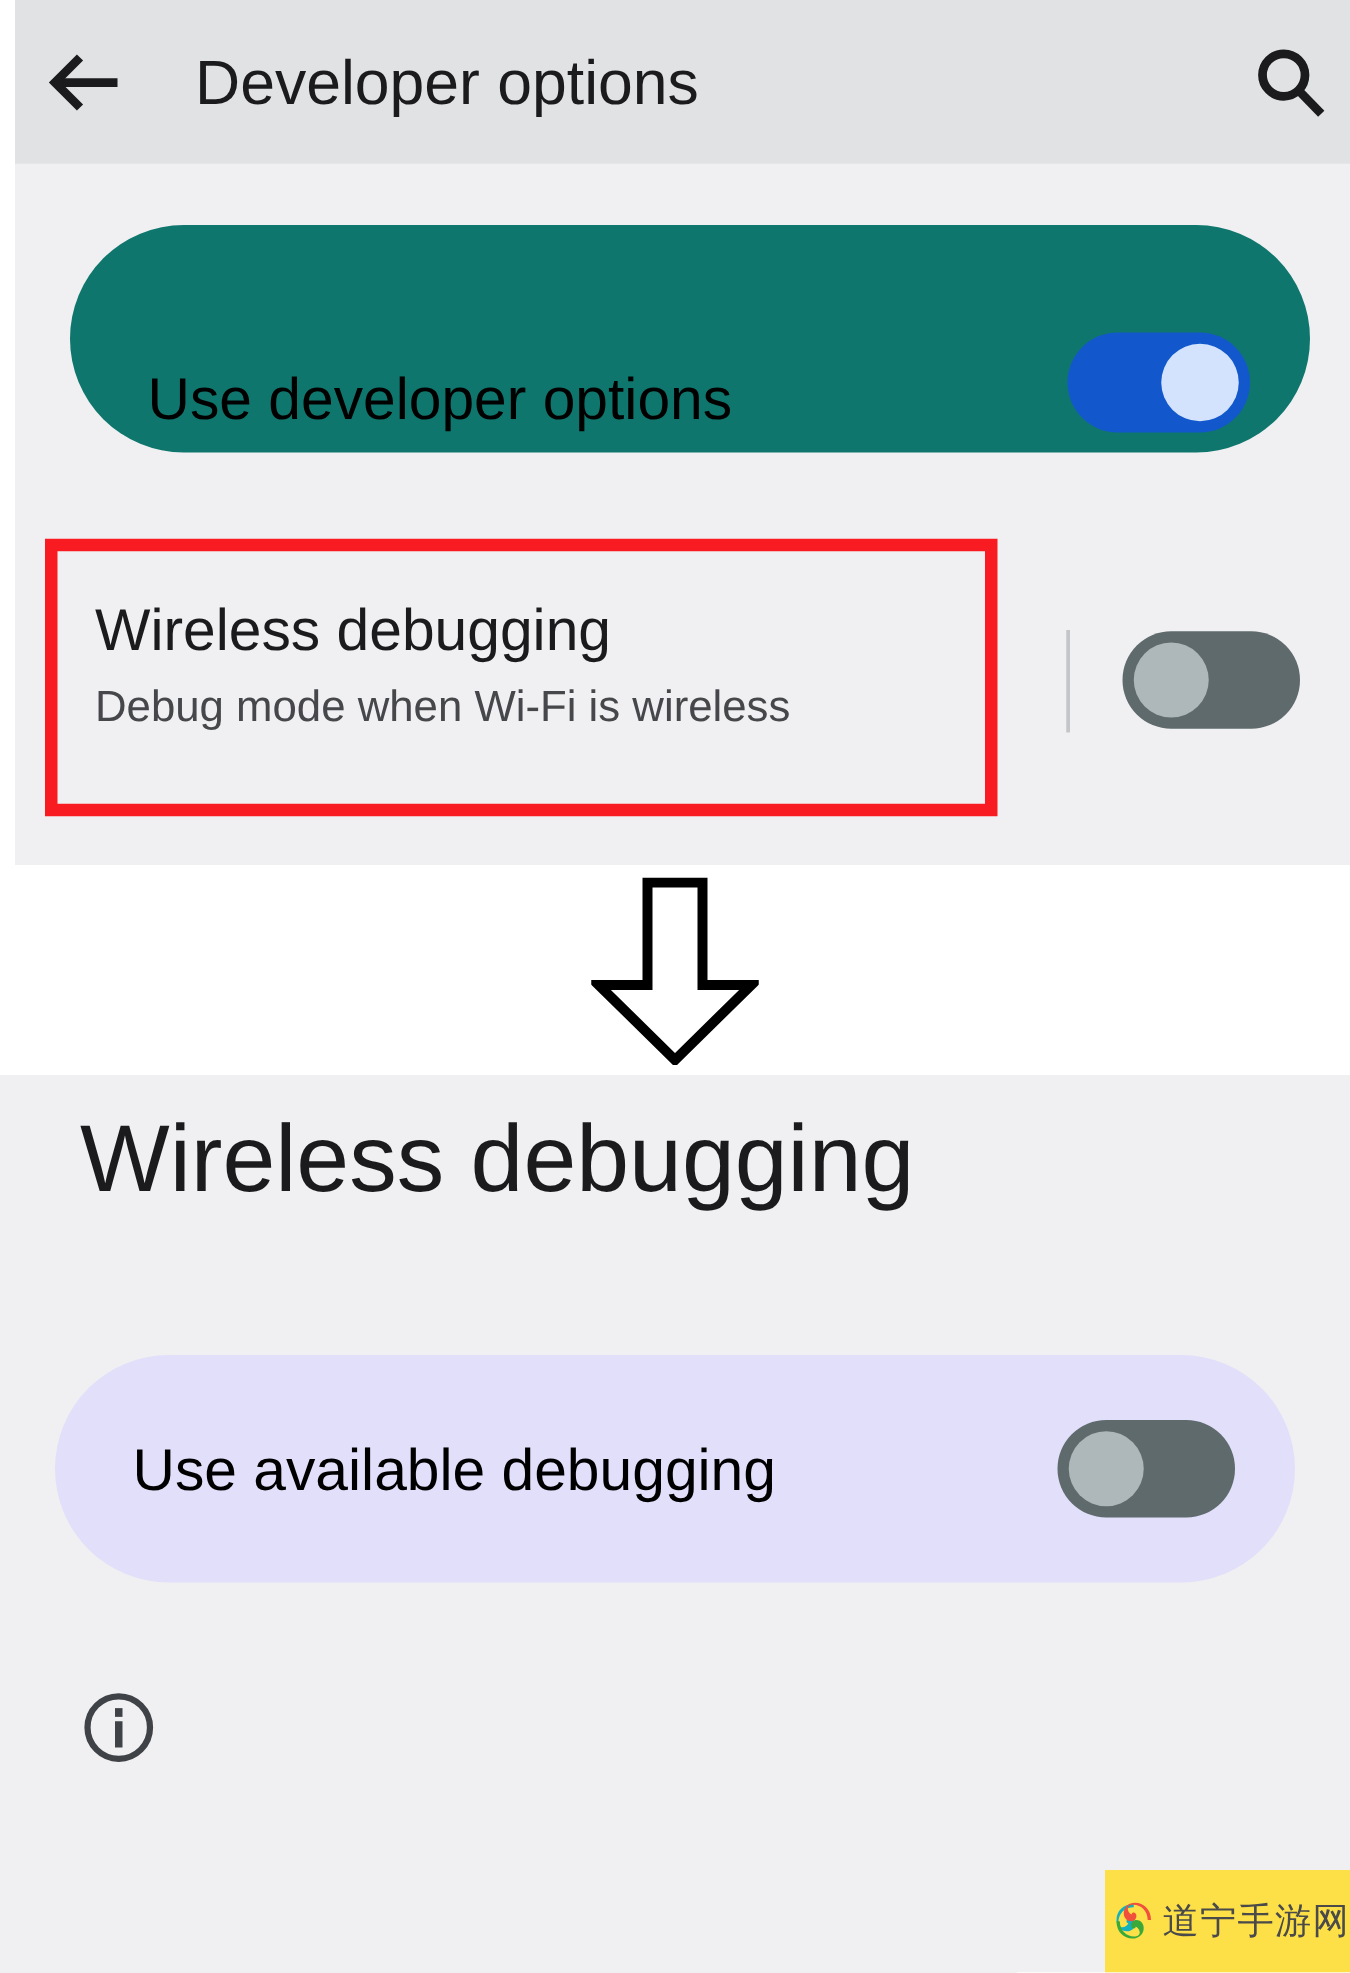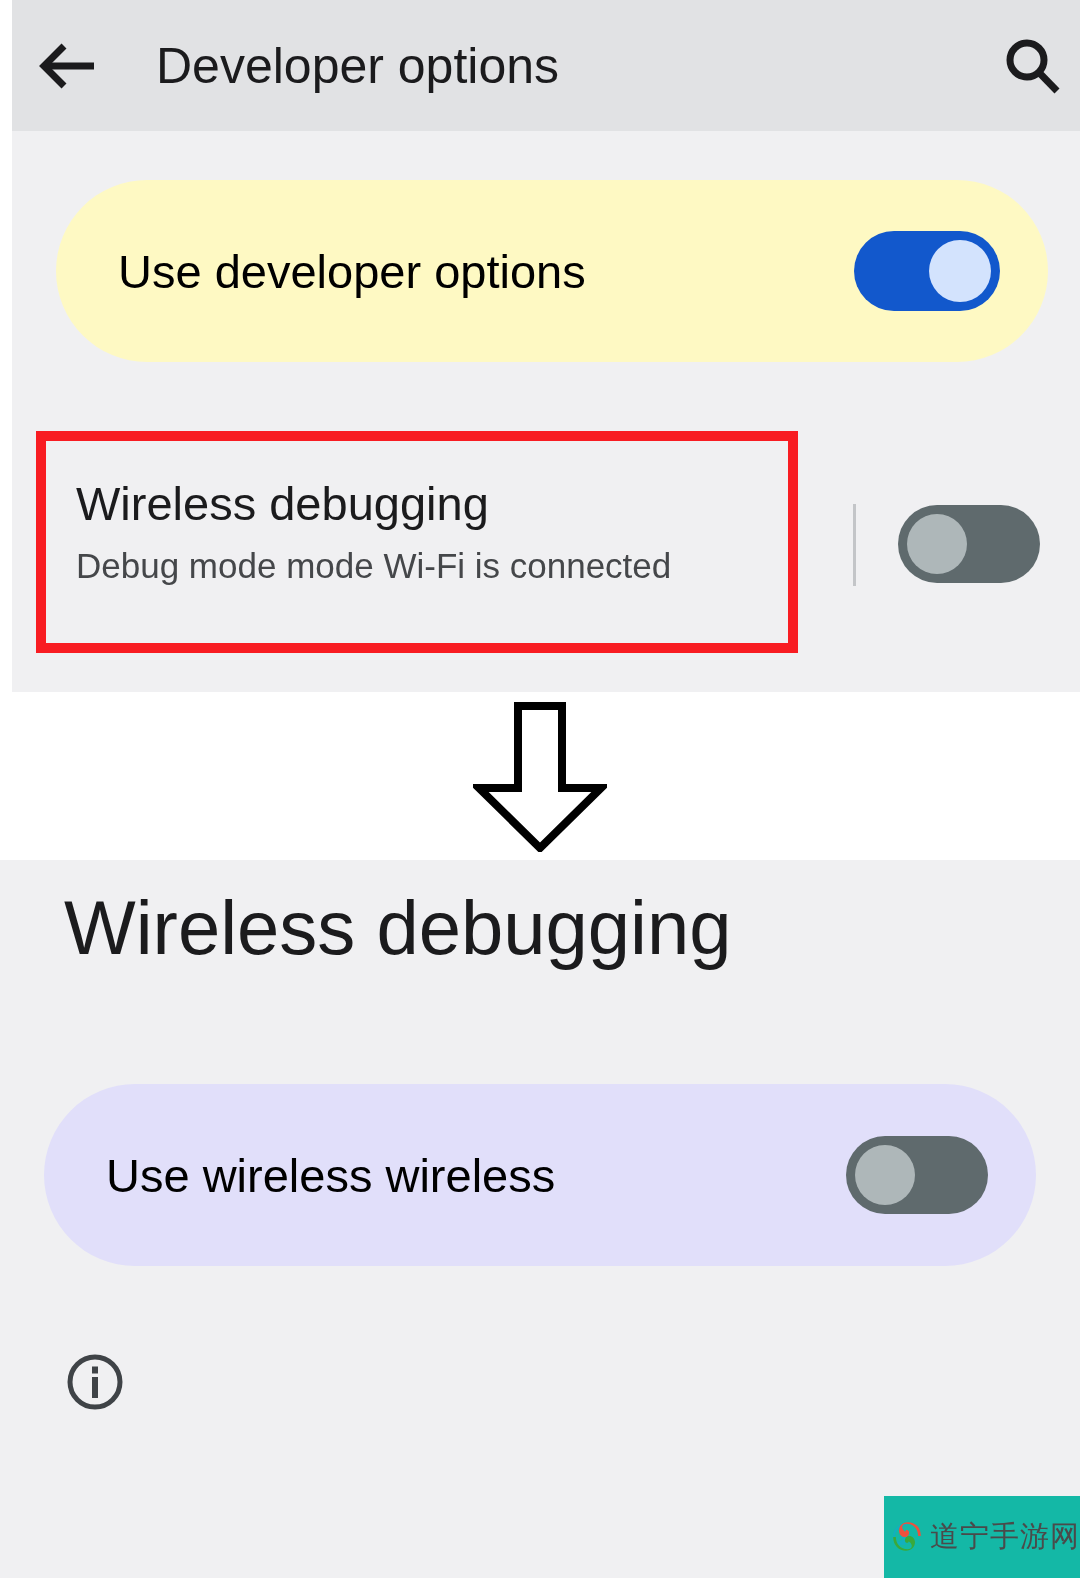--- a/index.html
+++ b/index.html
@@ -58,26 +58,26 @@
     justify-content: center;
     flex: none;
   }
 
   .card-dev {
     position: absolute;
     left: 44px;
     top: 180px;
     width: 992px;
     height: 182px;
-    background: #fef9c3;
+    background: #0f766e;
     border-radius: 91px;
     display: flex;
-    align-items: center;
+    align-items: flex-end;
     box-sizing: border-box;
-    padding: 0 48px 0 62px;
+    padding: 0 48px 16px 62px;
   }
   .card-dev-label {
     font-size: 47px;
     color: #000000;
     flex: 1 1 auto;
   }
 
   .toggle {
     position: relative;
     flex: none;
@@ -238,21 +238,21 @@
     color: #45474a;
   }
 
   
   .watermark {
     position: absolute;
     left: 884px;
     top: 1496px;
     width: 196px;
     height: 82px;
-    background: #14b8a6;
+    background: #fde047;
     display: flex;
     align-items: center;
     padding-left: 6px;
     box-sizing: border-box;
   }
   .watermark-text {
     font-size: 29px;
     color: #4a4a4a;
     margin-left: 6px;
     letter-spacing: 1px;
@@ -285,21 +285,21 @@
   <div class="card-dev">
     <div class="card-dev-label">Use developer options</div>
     <div class="toggle toggle-on">
       <div class="knob"></div>
     </div>
   </div>
 
   <div class="row-wireless">
     <div class="row-wireless-text">
       <div class="row-title">Wireless debugging</div>
-      <div class="row-sub">Debug mode mode Wi-Fi is connected</div>
+      <div class="row-sub">Debug mode when Wi-Fi is wireless</div>
     </div>
   </div>
 
   <div class="row-divider"></div>
 
   <div class="row-toggle-wrap">
     <div class="toggle toggle-off">
       <div class="knob"></div>
     </div>
   </div>
@@ -315,21 +315,21 @@
   <svg width="134" height="150" viewBox="0 0 134 150">
     <path d="M45 4 H89 V86 H128 L67 146 L6 86 H45 Z" fill="#ffffff" stroke="#000000" stroke-width="8" stroke-linejoin="miter"></path>
   </svg>
 </div>
 
 <div class="screen-two">
 
   <div class="page-title">Wireless debugging</div>
 
   <div class="card-wireless">
-    <div class="card-wireless-label">Use wireless wireless</div>
+    <div class="card-wireless-label">Use available debugging</div>
     <div class="toggle toggle-off">
       <div class="knob"></div>
     </div>
   </div>
 
   <div class="info-icon-wrap">
     <svg width="58" height="58" viewBox="0 0 58 58">
       <circle cx="29" cy="29" r="25" stroke="#3f4347" stroke-width="5" fill="none"></circle>
       <rect x="26" y="13.5" width="6" height="7" fill="#3f4347"></rect>
       <rect x="26" y="24" width="6" height="21" fill="#3f4347"></rect>

